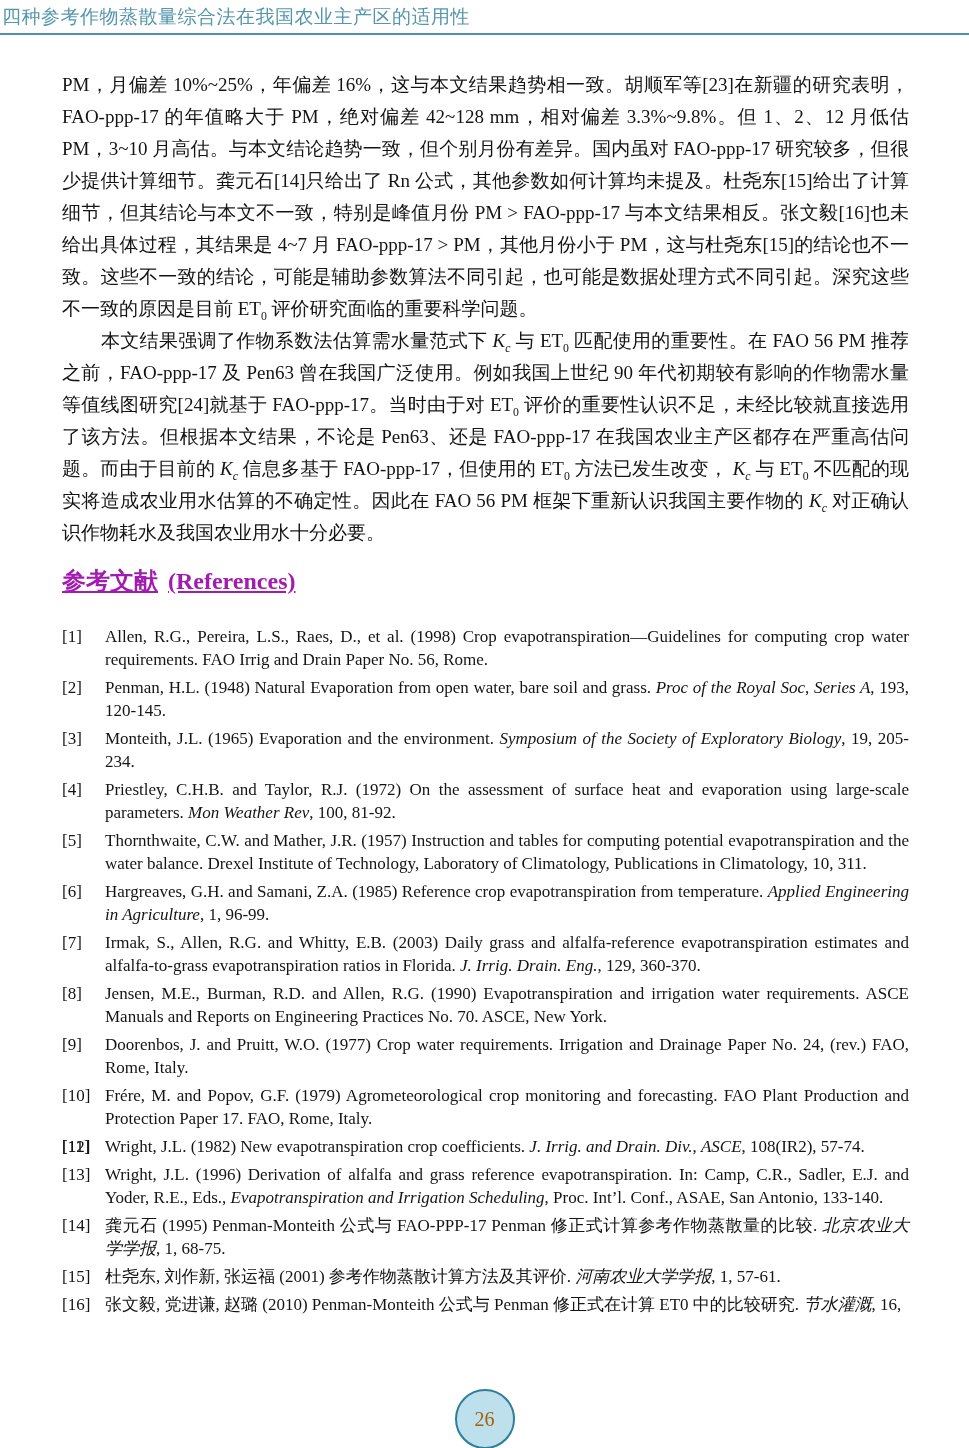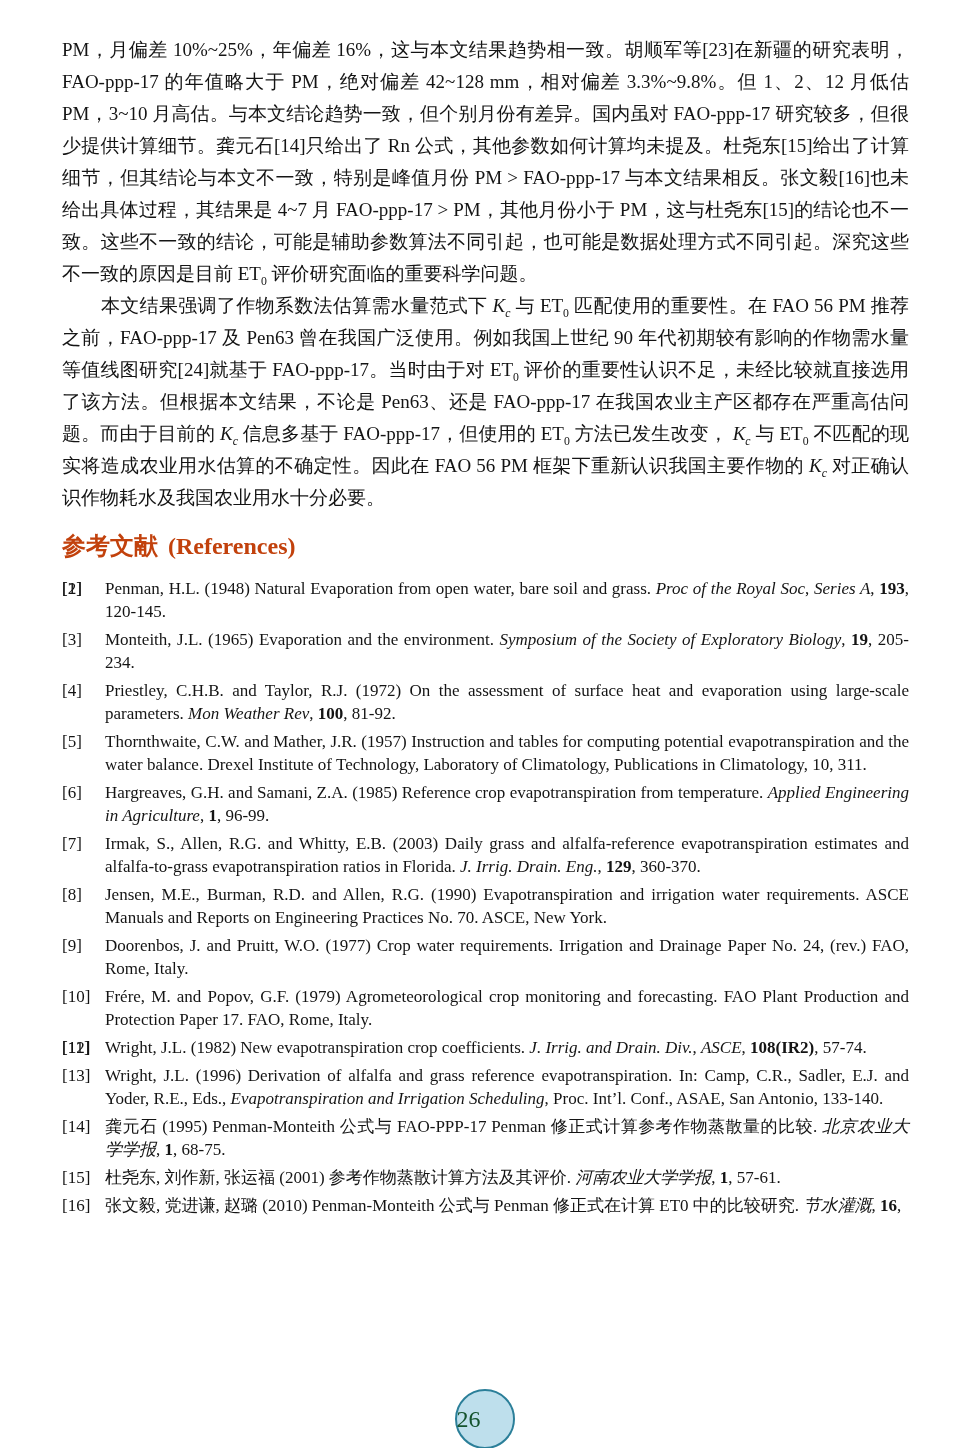--- a/index.html
+++ b/index.html
@@ -30,78 +30,83 @@
   #paragraphs { margin-top: 34px; }
   #paragraphs p {
     margin: 0;
     font-size: 19px;
     line-height: 32px;
     text-align: justify;
     text-justify: inter-ideograph;
   }
   #paragraphs p.indent { text-indent: 2.05em; }
   .refs-heading {
-    margin: 16px 0 15px 0;
+    margin: 16px 0 28px 0;
     font-size: 24px;
-    color: #c2410c;
+    color: #a21caf;
     font-weight: bold;
+    text-decoration: underline;
   }
   .refs-heading .zh { font-family: "Liberation Sans", "DejaVu Sans", sans-serif; }
   .refs-heading .en { font-family: "Liberation Serif", "DejaVu Serif", serif; margin-left: 10px; }
   
   #references { margin-top: 14px; }
   .ref {
     position: relative;
     padding-left: 43px;
     font-size: 17px;
     line-height: 23px;
     text-align: justify;
     margin-bottom: 5px;
   }
   .ref-label { position: absolute; left: 0; top: 0; }
   .it { font-style: italic; }
-  .bd { font-weight: bold; }
+  .bd { font-weight: normal; }
   sub { font-size: 0.62em; line-height: 0; }
   sub.it { font-style: italic; }
   
   .footer { position: absolute; left: 0; right: 0; bottom: 0; height: 0; }
   .page-badge {
     position: absolute;
     left: 50%;
     margin-left: -30px;
     top: -59px;
     width: 56px;
     height: 56px;
     border-radius: 50%;
     background: #BEDFEC;
     border: 2px solid #2B7F99;
+    text-align: center;
     line-height: 56px;
-    font-size: 24px;
-    color: #14532d;
+    font-size: 20px;
+    color: #a16207;
   }
 </style>
 </head>
 <body>
 
 <div class="page">
 
+  <div class="header">
+    <span class="header-title">四种参考作物蒸散量综合法在我国农业主产区的适用性</span>
+  </div>
 
   <div class="body">
 
     <div id="paragraphs">
         <p><span>PM，月偏差 10%~25%，年偏差 16%，这与本文结果趋势相一致。胡顺军等[23]在新疆的研究表明，FAO-ppp-17 的年值略大于 PM，绝对偏差 42~128 mm，相对偏差 3.3%~9.8%。但 1、2、12 月低估 PM，3~10 月高估。与本文结论趋势一致，但个别月份有差异。国内虽对 FAO-ppp-17 研究较多，但很少提供计算细节。龚元石[14]只给出了 Rn 公式，其他参数如何计算均未提及。杜尧东[15]给出了计算细节，但其结论与本文不一致，特别是峰值月份 PM &gt; FAO-ppp-17 与本文结果相反。张文毅[16]也未给出具体过程，其结果是 4~7 月 FAO-ppp-17 &gt; PM，其他月份小于 PM，这与杜尧东[15]的结论也不一致。这些不一致的结论，可能是辅助参数算法不同引起，也可能是数据处理方式不同引起。深究这些不一致的原因是目前 ET</span><sub>0</sub><span> 评价研究面临的重要科学问题。</span></p>
         <p class="indent"><span>本文结果强调了作物系数法估算需水量范式下 </span><span class="it">K</span><sub class="it">c</sub><span> 与 ET</span><sub>0</sub><span> 匹配使用的重要性。在 FAO 56 PM 推荐之前，FAO-ppp-17 及 Pen63 曾在我国广泛使用。例如我国上世纪 90 年代初期较有影响的作物需水量等值线图研究[24]就基于 FAO-ppp-17。当时由于对 ET</span><sub>0</sub><span> 评价的重要性认识不足，未经比较就直接选用了该方法。但根据本文结果，不论是 Pen63、还是 FAO-ppp-17 在我国农业主产区都存在严重高估问题。而由于目前的 </span><span class="it">K</span><sub class="it">c</sub><span> 信息多基于 FAO-ppp-17，但使用的 ET</span><sub>0</sub><span> 方法已发生改变， </span><span class="it">K</span><sub class="it">c</sub><span> 与 ET</span><sub>0</sub><span> 不匹配的现实将造成农业用水估算的不确定性。因此在 FAO 56 PM 框架下重新认识我国主要作物的 </span><span class="it">K</span><sub class="it">c</sub><span> 对正确认识作物耗水及我国农业用水十分必要。</span></p>
       </div>
 
     <h2 class="refs-heading">
       <span class="zh">参考文献</span><span class="en">(References)</span>
     </h2>
 
     <div id="references">
-        <div class="ref"><span class="ref-label">[1]</span></div>
+        <div class="ref"><span class="ref-label">[1]</span><span class="ref-text"><span>Allen, R.G., Pereira, L.S., Raes, D., et al. (1998) Crop evapotranspiration—Guidelines for computing crop water requirements. FAO Irrig and Drain Paper No. 56, Rome.</span></span></div>
         <div class="ref"><span class="ref-label">[2]</span><span class="ref-text"><span>Penman, H.L. (1948) Natural Evaporation from open water, bare soil and grass. </span><span class="it">Proc of the Royal Soc</span><span>, </span><span class="it">Series A</span><span>, </span><span class="bd">193</span><span>, 120-145.</span></span></div>
         <div class="ref"><span class="ref-label">[3]</span><span class="ref-text"><span>Monteith, J.L. (1965) Evaporation and the environment. </span><span class="it">Symposium of the Society of Exploratory Biology</span><span>, </span><span class="bd">19</span><span>, 205-234.</span></span></div>
         <div class="ref"><span class="ref-label">[4]</span><span class="ref-text"><span>Priestley, C.H.B. and Taylor, R.J. (1972) On the assessment of surface heat and evaporation using large-scale parameters. </span><span class="it">Mon Weather Rev</span><span>, </span><span class="bd">100</span><span>, 81-92.</span></span></div>
         <div class="ref"><span class="ref-label">[5]</span><span class="ref-text"><span>Thornthwaite, C.W. and Mather, J.R. (1957) Instruction and tables for computing potential evapotranspiration and the water balance. Drexel Institute of Technology, Laboratory of Climatology, Publications in Climatology, 10, 311.</span></span></div>
         <div class="ref"><span class="ref-label">[6]</span><span class="ref-text"><span>Hargreaves, G.H. and Samani, Z.A. (1985) Reference crop evapotranspiration from temperature. </span><span class="it">Applied Engineering in Agriculture</span><span>, </span><span class="bd">1</span><span>, 96-99.</span></span></div>
         <div class="ref"><span class="ref-label">[7]</span><span class="ref-text"><span>Irmak, S., Allen, R.G. and Whitty, E.B. (2003) Daily grass and alfalfa-reference evapotranspiration estimates and alfalfa-to-grass evapotranspiration ratios in Florida. </span><span class="it">J. Irrig. Drain. Eng.</span><span>, </span><span class="bd">129</span><span>, 360-370.</span></span></div>
         <div class="ref"><span class="ref-label">[8]</span><span class="ref-text"><span>Jensen, M.E., Burman, R.D. and Allen, R.G. (1990) Evapotranspiration and irrigation water requirements. ASCE Manuals and Reports on Engineering Practices No. 70. ASCE, New York.</span></span></div>
         <div class="ref"><span class="ref-label">[9]</span><span class="ref-text"><span>Doorenbos, J. and Pruitt, W.O. (1977) Crop water requirements. Irrigation and Drainage Paper No. 24, (rev.) FAO, Rome, Italy.</span></span></div>
         <div class="ref"><span class="ref-label">[10]</span><span class="ref-text"><span>Frére, M. and Popov, G.F. (1979) Agrometeorological crop monitoring and forecasting. FAO Plant Production and Protection Paper 17. FAO, Rome, Italy.</span></span></div>
         <div class="ref"><span class="ref-label">[11]</span></div>

